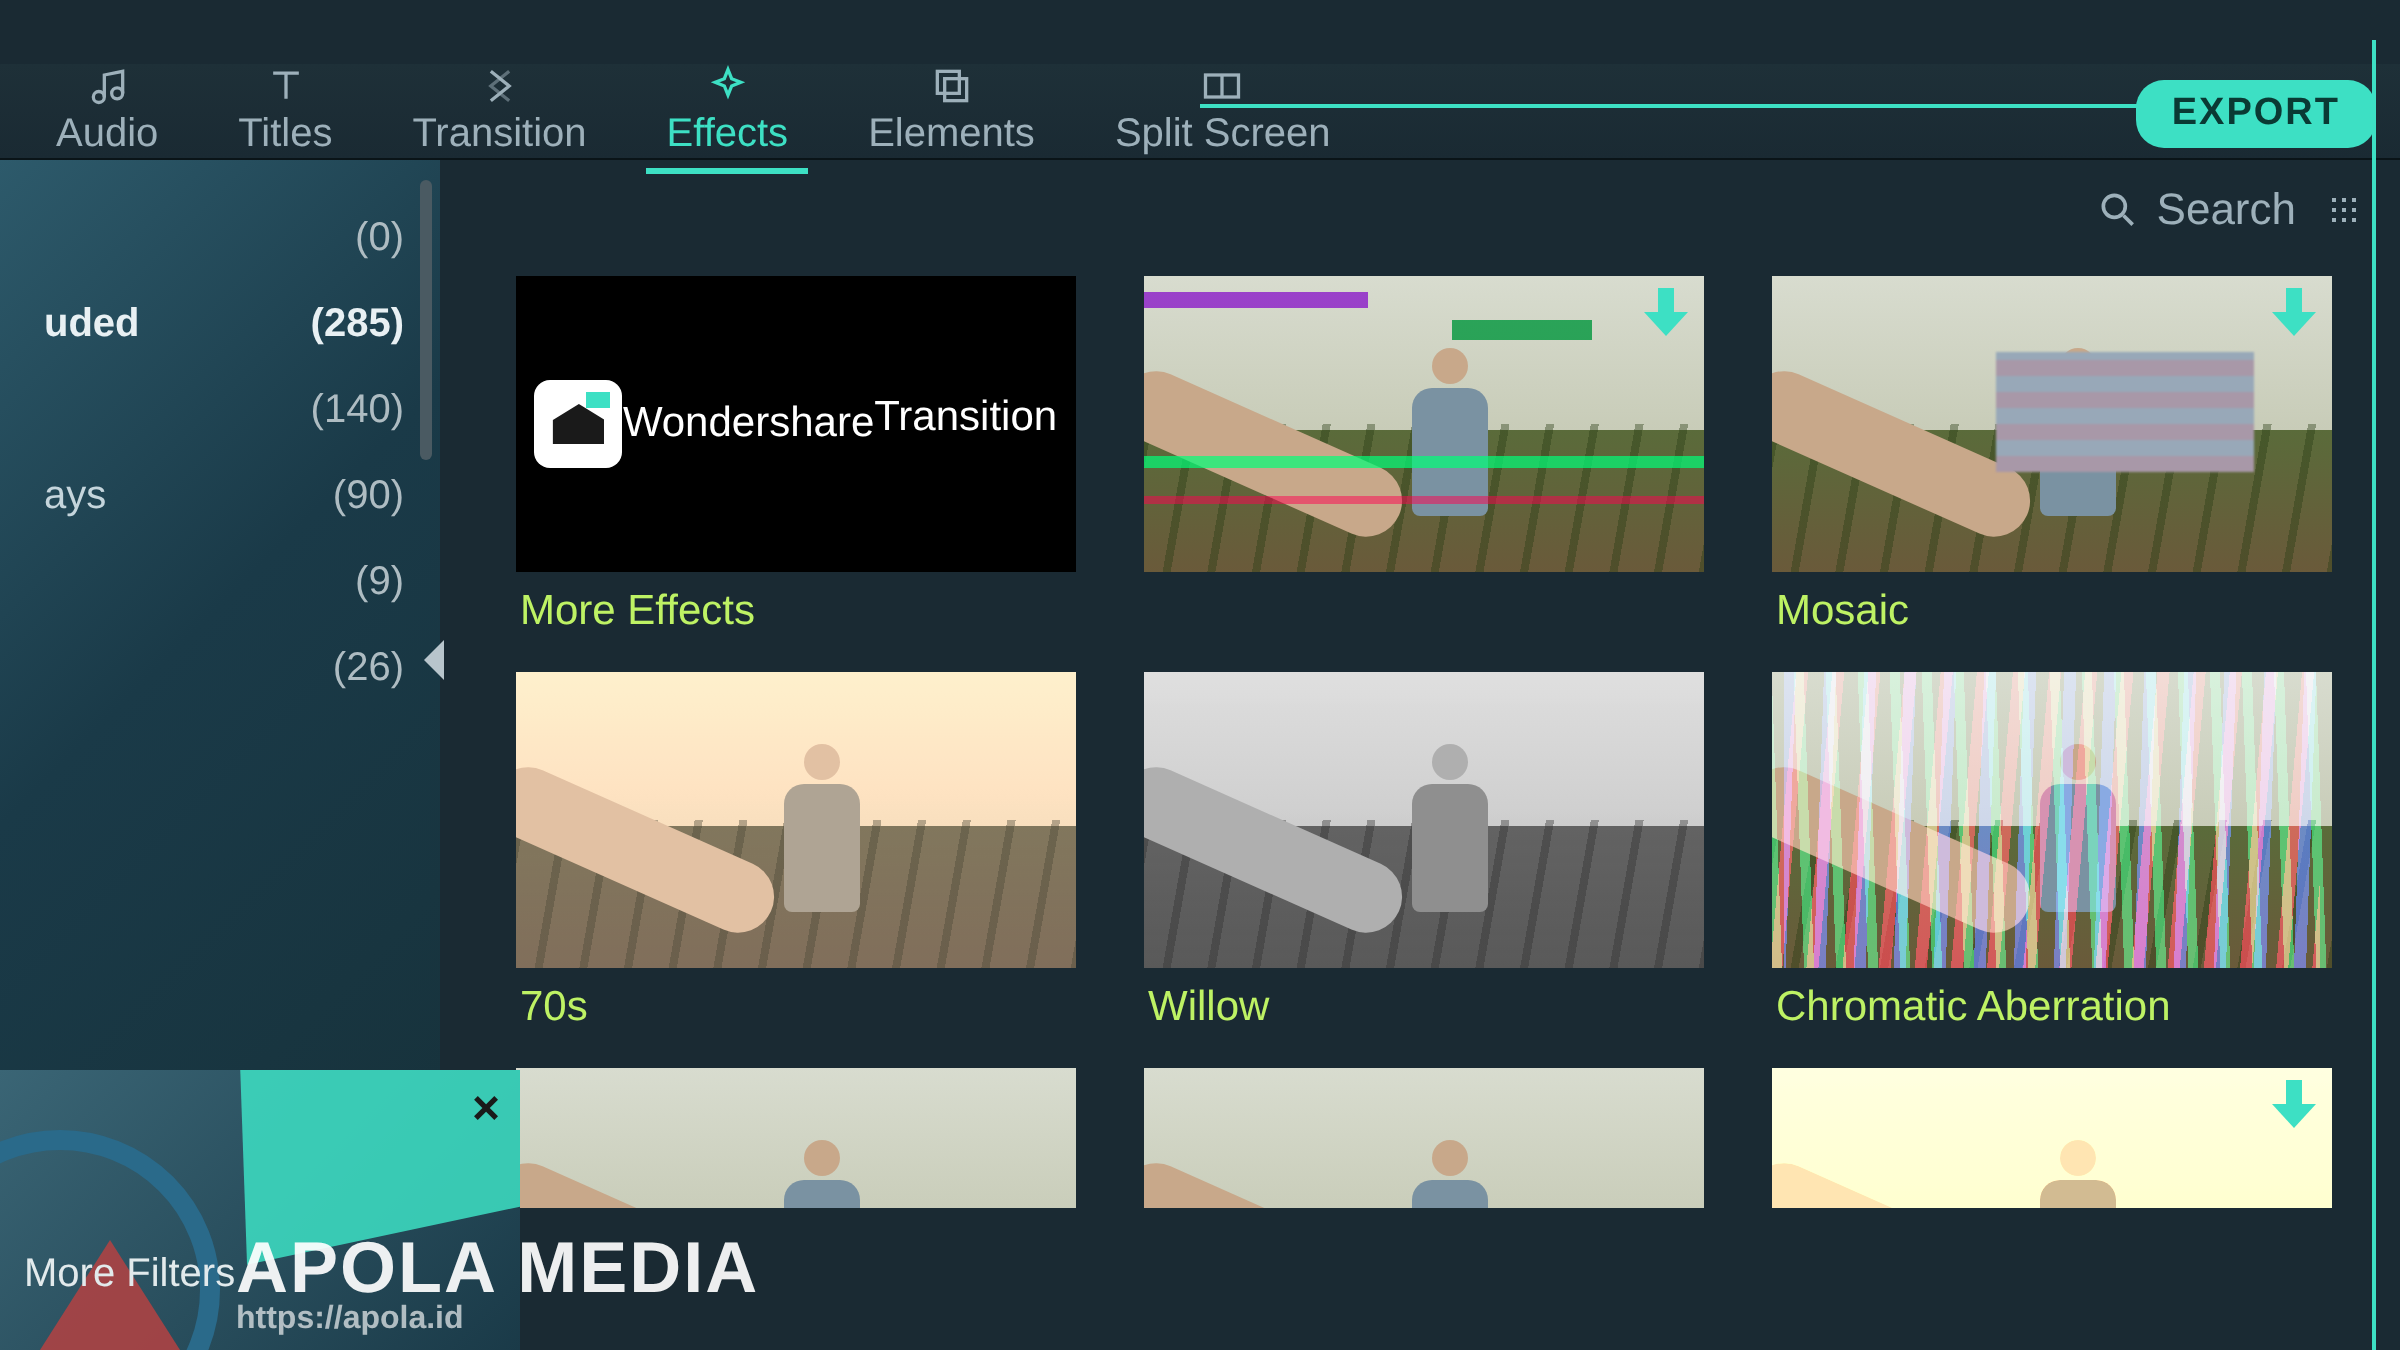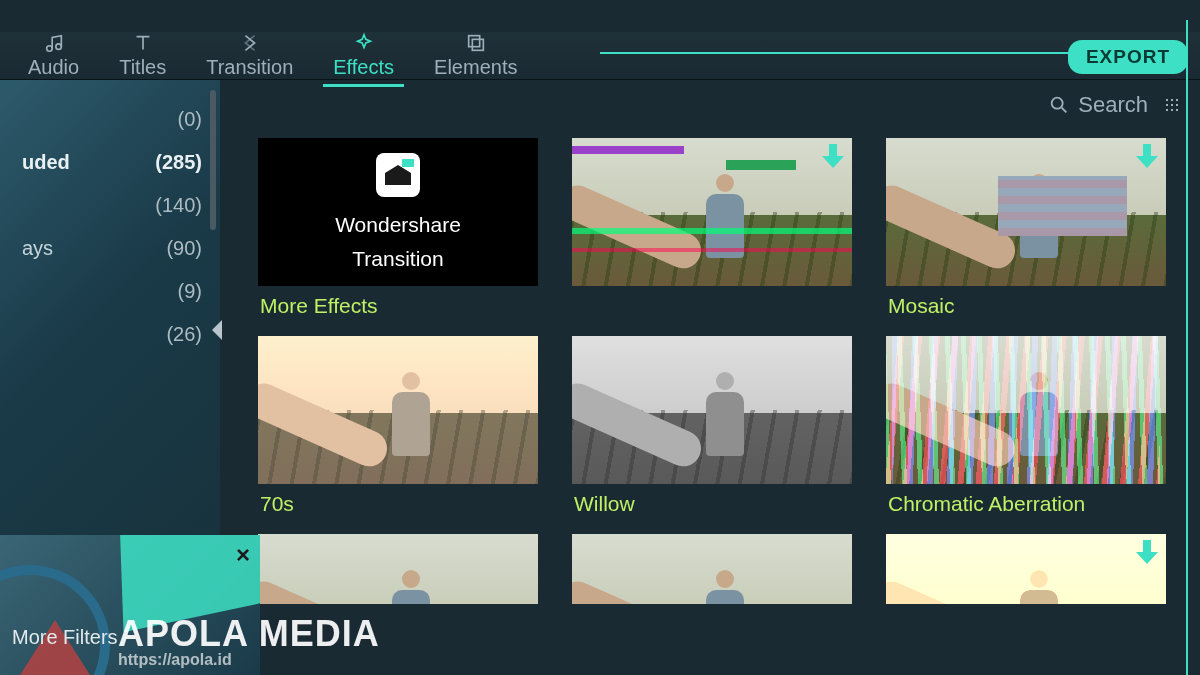--- a/index.html
+++ b/index.html
@@ -39,21 +39,21 @@
 .search { display: flex; align-items: center; gap: 8px; color: #9db0ba; font-size: 22px; cursor: text; }
 .search svg { width: 22px; height: 22px; }
 .view-grid { display: grid; grid-template-columns: repeat(3, 2px); grid-template-rows: repeat(3, 2px); gap: 3px; cursor: pointer; }
 .view-grid span { background: #9db0ba; width: 2px; height: 2px; }
 
 .grid { flex: 1; overflow: hidden; padding: 14px 24px 0 38px; display: grid; grid-template-columns: repeat(3, 280px); column-gap: 34px; row-gap: 6px; align-content: start; }
 .card { width: 280px; }
 .thumb { width: 280px; height: 148px; background: #8a9470; position: relative; overflow: hidden; cursor: pointer; }
 .label { font-size: 21px; color: #bef264; padding: 8px 2px 12px 2px; }
 
-.thumb.black { background: #000; display: flex; flex-direction: column; align-items: center; justify-content: center; color: #fff; font-size: 21px; font-weight: 500; gap: 16px; }
+.thumb.black { background: #000; display: flex; align-items: center; justify-content: center; color: #fff; font-size: 21px; font-weight: 500; gap: 0; }
 .thumb.black .boxicon { width: 44px; height: 44px; background: #fff; border-radius: 8px; display: flex; align-items: center; justify-content: center; position: relative; }
 .boxicon::before { content: ""; width: 26px; height: 20px; background: #1a1a1a; clip-path: polygon(0 40%, 50% 0, 100% 40%, 100% 100%, 0 100%); }
 .boxicon::after { content: ""; position: absolute; top: 6px; right: 6px; width: 12px; height: 8px; background: #3de0c4; }
 
 
 .scene { position: absolute; inset: 0; }
 .sky { position: absolute; top: 0; left: 0; right: 0; height: 52%; background: linear-gradient(180deg, #d8dccf 0%, #c8ccb8 100%); }
 .ground { position: absolute; bottom: 0; left: 0; right: 0; height: 48%; background: linear-gradient(180deg, #5a6b3a 0%, #6a5a3a 100%); }
 .person { position: absolute; left: 46%; bottom: 8%; width: 48px; height: 100px; }
 .person .torso { width: 38px; height: 64px; background: #7a92a2; border-radius: 10px 10px 4px 4px; margin: 0 auto; }
@@ -119,20 +119,27 @@
       </svg>
     <span>Effects</span>
   </div>
   <div class="tab">
     <svg viewBox="0 0 24 24" fill="none" stroke="currentColor" stroke-width="1.8">
         <rect x="4" y="4" width="12" height="12"></rect>
         <rect x="8" y="8" width="12" height="12"></rect>
       </svg>
     <span>Elements</span>
   </div>
+  <div class="tab">
+    <svg viewBox="0 0 24 24" fill="none" stroke="currentColor" stroke-width="1.8">
+        <rect x="3" y="6" width="18" height="12"></rect>
+        <path d="M12 6v12"></path>
+      </svg>
+    <span>Split Screen</span>
+  </div>
   <div class="top-line"></div>
   <div class="export-btn">EXPORT</div>
 </div>
 <div class="right-line"></div>
 
 <div class="body-wrap">
 
   <div class="sidebar">
     <div class="side-scroll"></div>
     <div class="sidebar-item">

